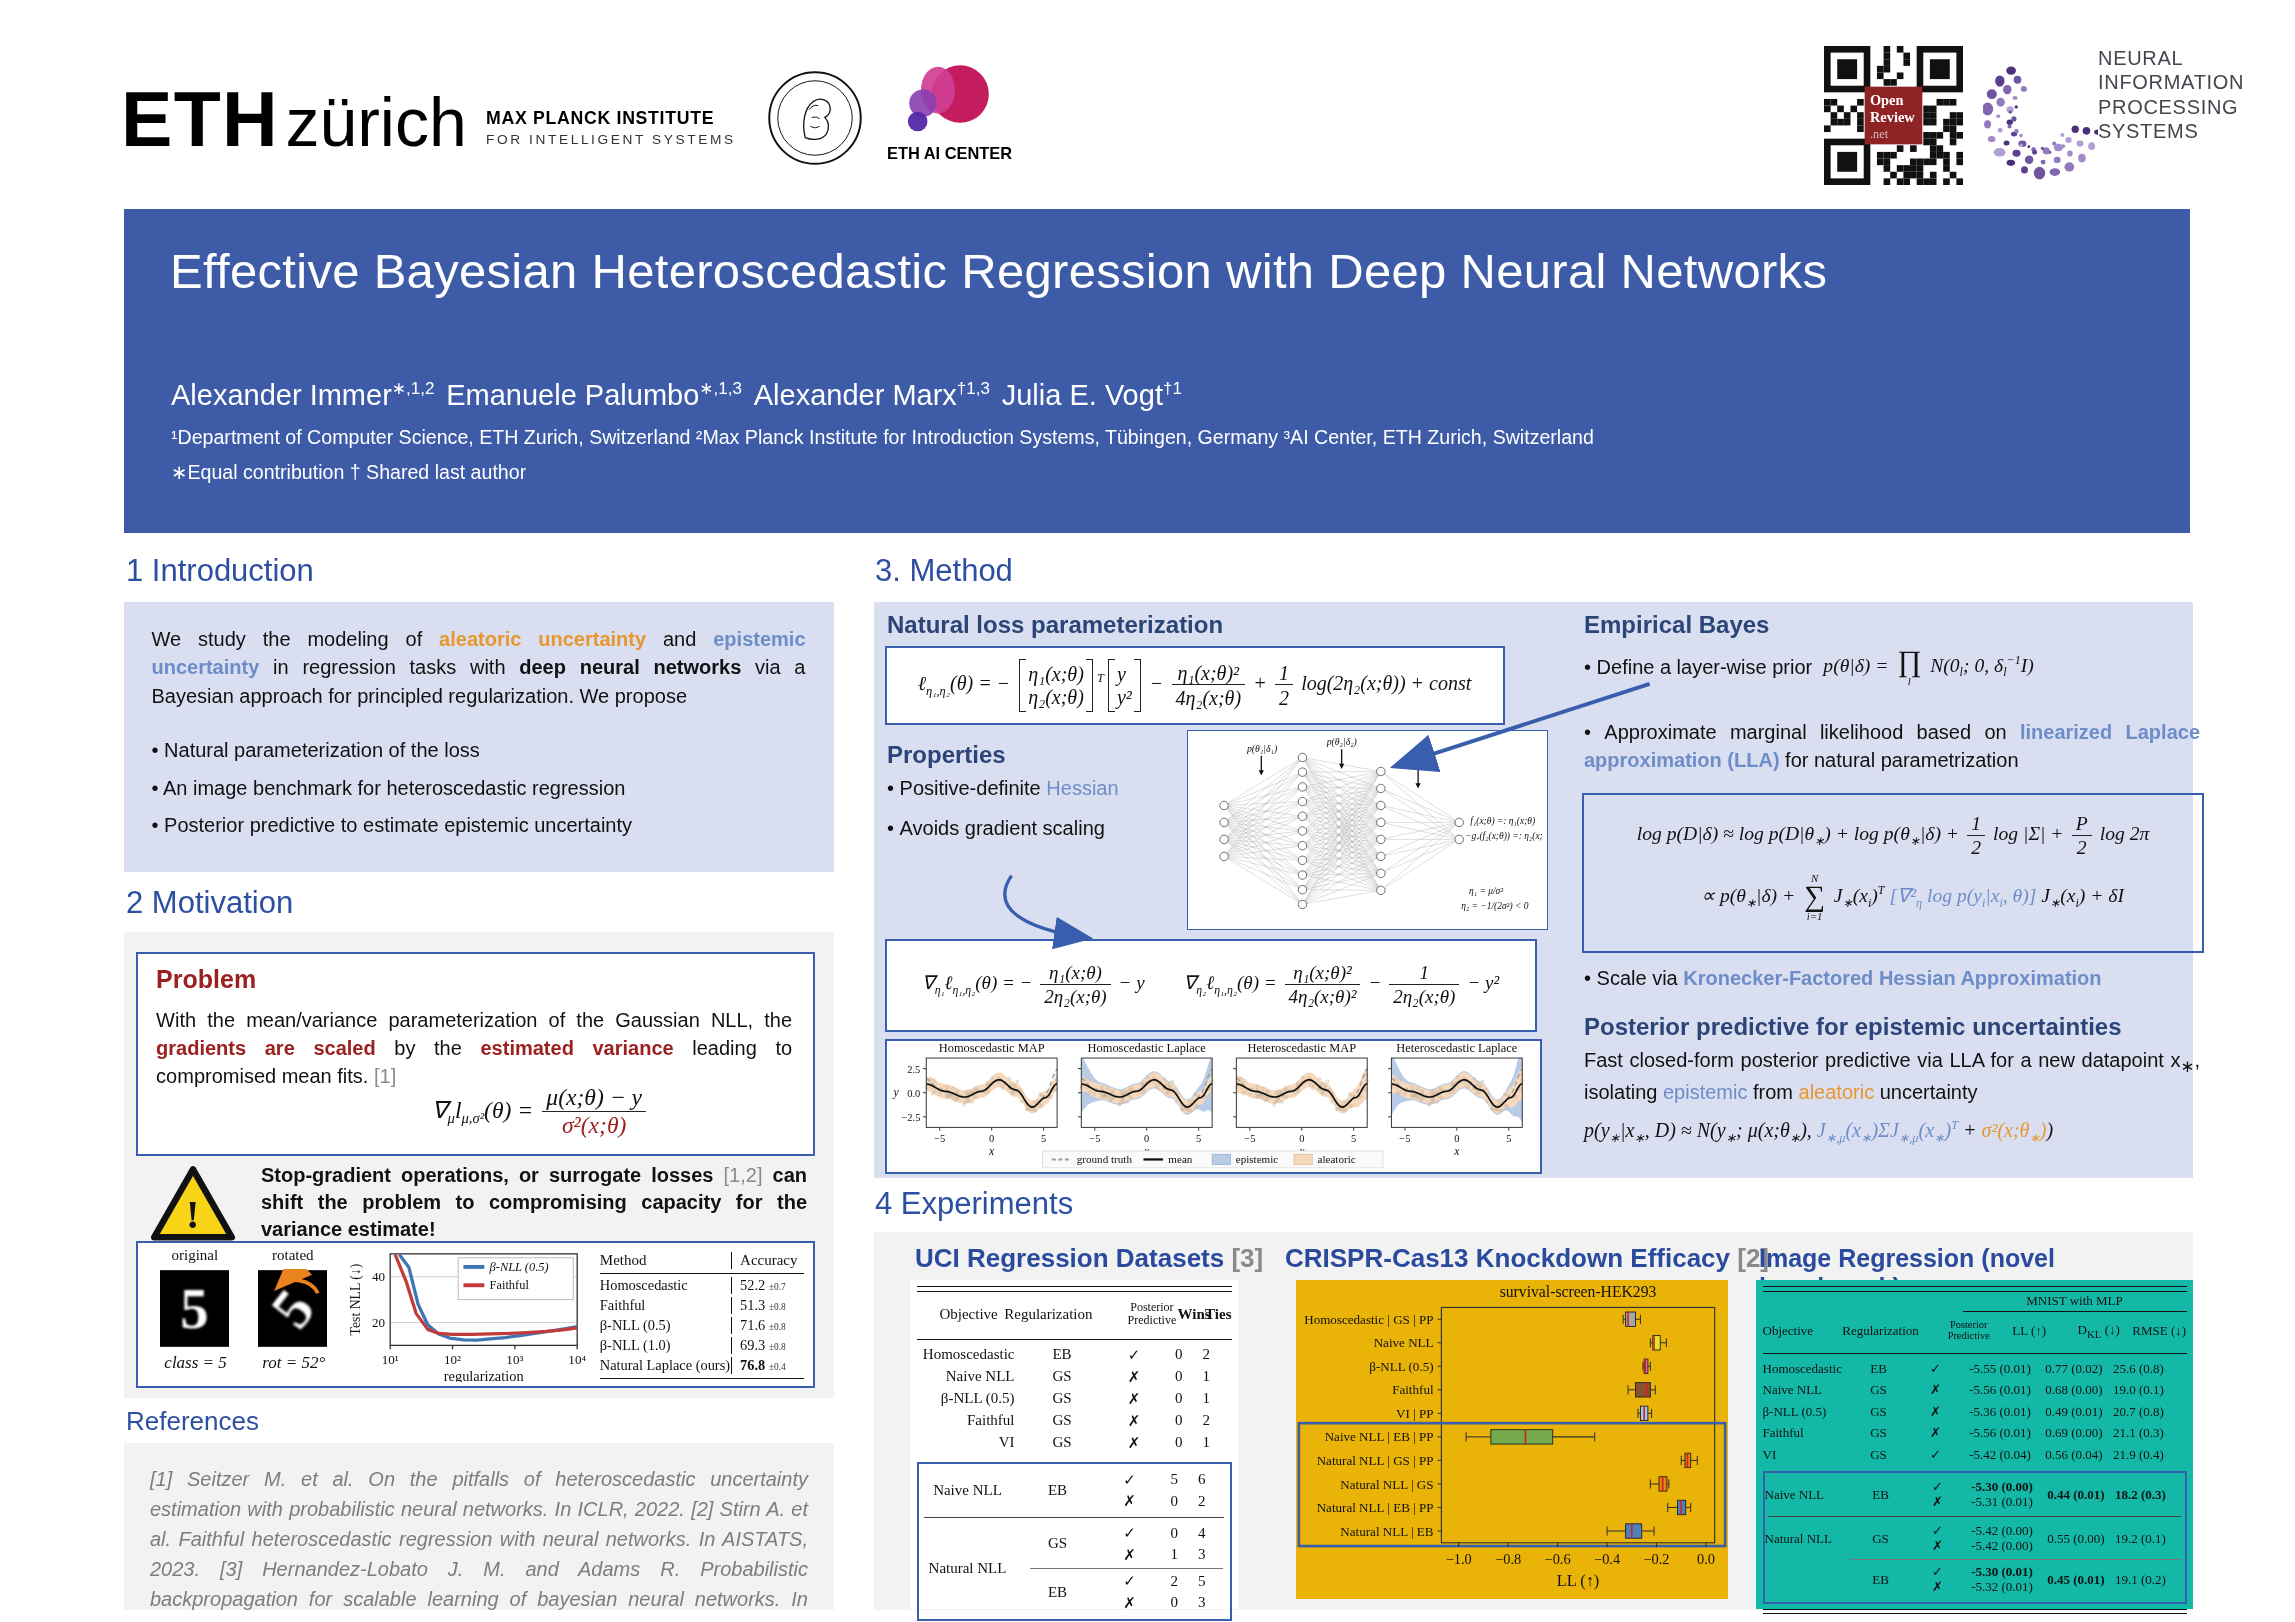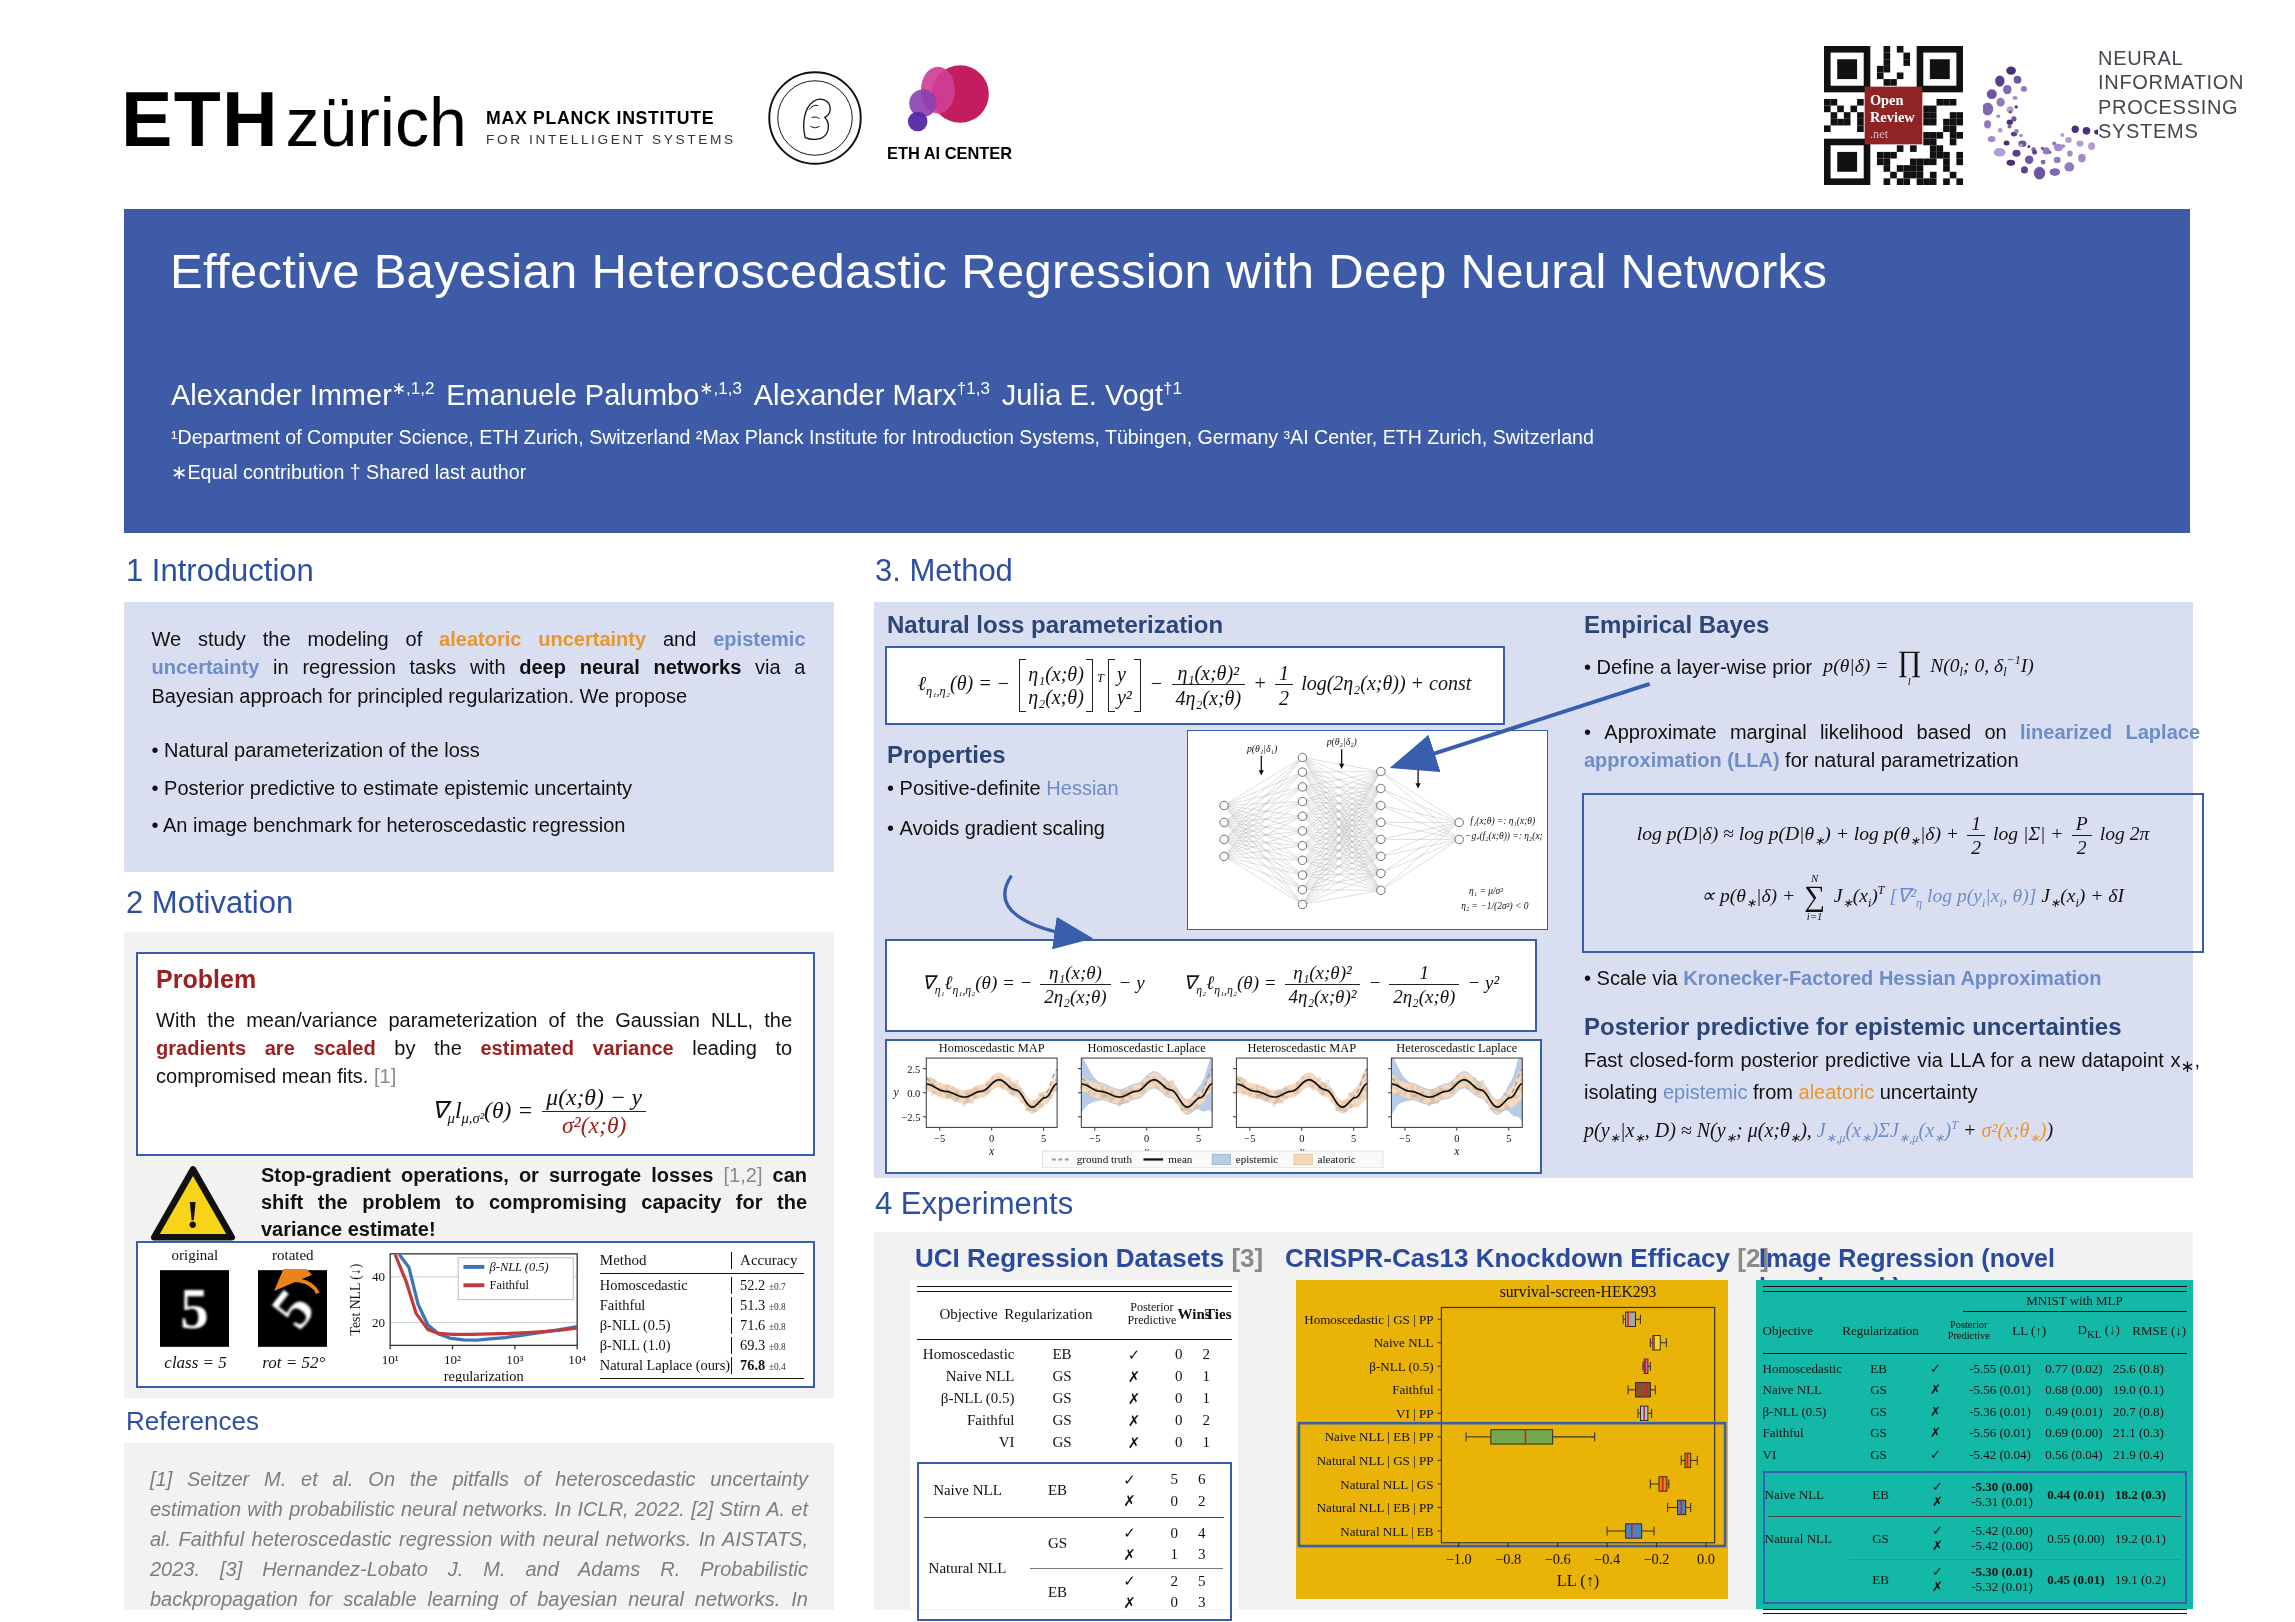--- a/index.html
+++ b/index.html
@@ -294,22 +294,22 @@
     <div class="abs" id="affils" style="left:47px;top:217px;width:1976px;">¹Department of Computer Science, ETH Zurich, Switzerland  ²Max Planck Institute for Introduction Systems, Tübingen, Germany  ³AI Center, ETH Zurich, Switzerland</div>
     <div class="abs" id="contrib" style="left:47px;top:252px;width:1963px;">∗Equal contribution † Shared last author</div>
   </div>
 
   <div class="abs h2" style="left:126px;top:553px;">1 Introduction</div>
 
   <div class="abs lav" style="left:124px;top:602px;width:710px;height:270px;padding:0;">
     <div class="abs body-text" style="left:27.5px;top:23px;width:654px;">We study the modeling of <span class="c-orange b">aleatoric uncertainty</span> and <span class="c-blue b">epistemic uncertainty</span> in regression tasks with <b>deep neural networks</b> via a Bayesian approach for principled regularization. We propose</div>
     <ul class="abs bullets" id="intro-bullets" style="left:27.5px;top:123px;width:654px;">
         <li>Natural parameterization of the loss</li>
+        <li>An image benchmark for heteroscedastic regression</li>
         <li>Posterior predictive to estimate epistemic uncertainty</li>
-        <li>An image benchmark for heteroscedastic regression</li>
       </ul>
   </div>
 
   <div class="abs h2" style="left:126px;top:885px;">2 Motivation</div>
 
   <div class="abs gray" style="left:124px;top:932px;width:710px;height:466px;">
 
     <div class="abs wbox" style="left:11.8px;top:19.6px;width:675px;height:200px;">
       <div class="abs" style="left:18.3px;top:11.8px;font-size:25px;font-weight:700;color:#9c2020;">Problem</div>
       <div class="abs body-text" style="left:18.3px;top:52px;width:636px;">With the mean/variance parameterization of the Gaussian NLL, the <span class="c-red b">gradients are scaled</span> by the <span class="c-red b">estimated variance</span> leading to compromised mean fits. <span class="c-gray">[1]</span></div>

